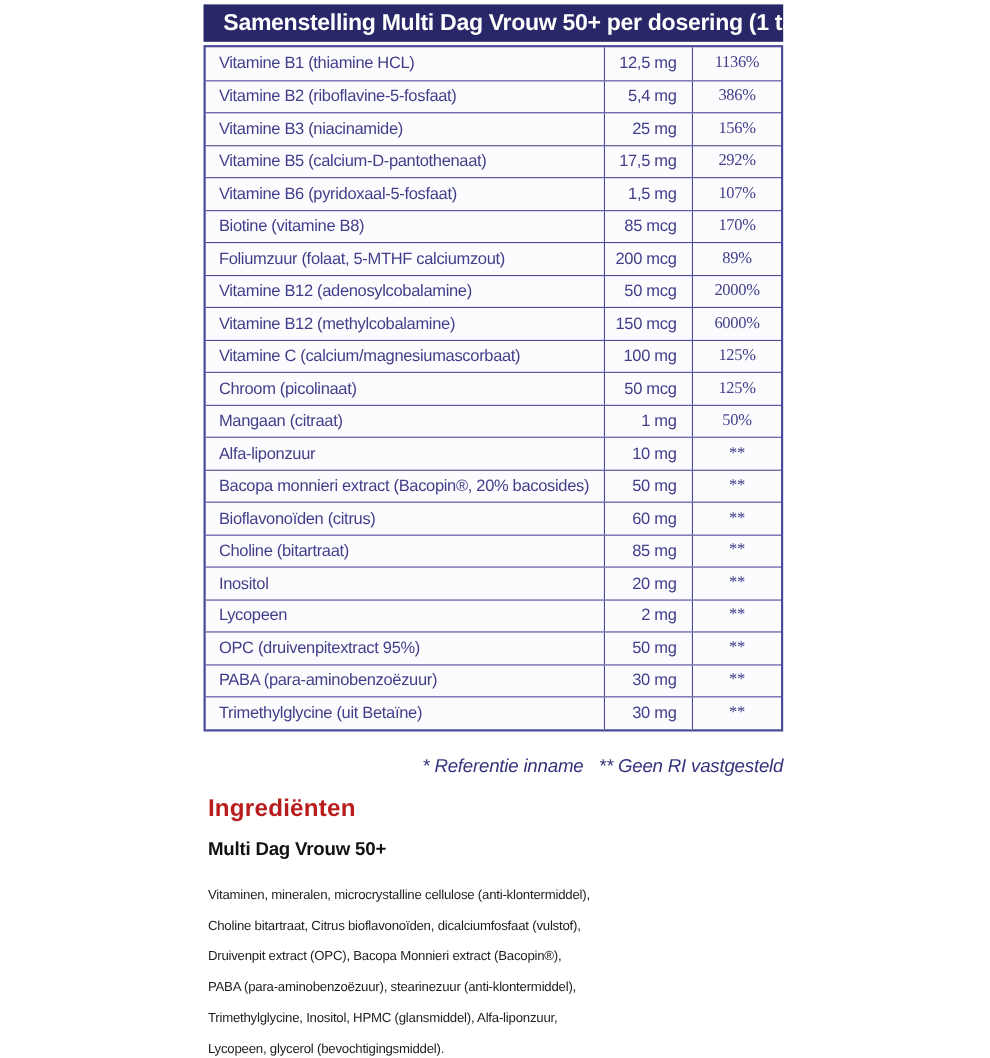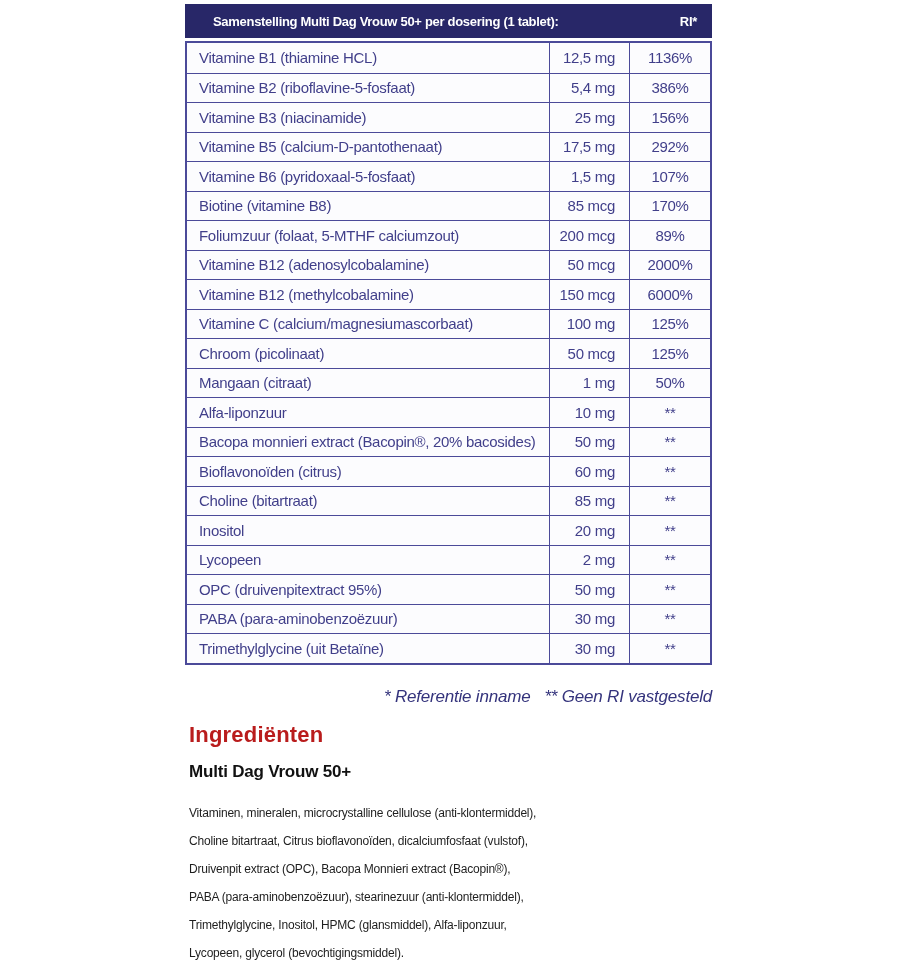--- a/index.html
+++ b/index.html
@@ -15,23 +15,23 @@
     width: 527px;
     margin: 4px 0 0 185px;
   }
   .thead {
     background: #282768;
     color: #ffffff;
     height: 34px;
     display: flex;
     justify-content: space-between;
     align-items: center;
-    padding: 0 15px 0 28px;
+    padding: 0 15px 0 18px;
     font-weight: 700;
-    font-size: 13px;
+    font-size: 21px;
     letter-spacing: -0.3px;
     white-space: nowrap;
     margin-bottom: 3px;
   }
   .tbody {
     border: 2px solid #4b4a99;
     background: #fcfcfe;
   }
   .row {
     display: flex;
@@ -44,21 +44,21 @@
     align-items: center;
     font-size: 15px;
     letter-spacing: -0.3px;
     color: #413f8a;
     font-weight: 500;
     white-space: nowrap;
     overflow: hidden;
   }
   .cell.name  { flex: 1; padding-left: 12px; border-right: 1.5px solid #4b4a99; }
   .cell.amount{ width: 80px; justify-content: flex-end; padding-right: 14px; border-right: 1.5px solid #4b4a99; }
-  .cell.ri    { width: 80px; justify-content: center; }
+  .cell.ri    { width: 80px; justify-content: center; font-family: Liberation Serif, serif; }
 
   
   .footnote {
     width: 527px;
     margin: 22px 16px 0 185px;
     text-align: right;
     font-style: italic;
     font-weight: 500;
     color: #34337c;
     font-size: 17px;

